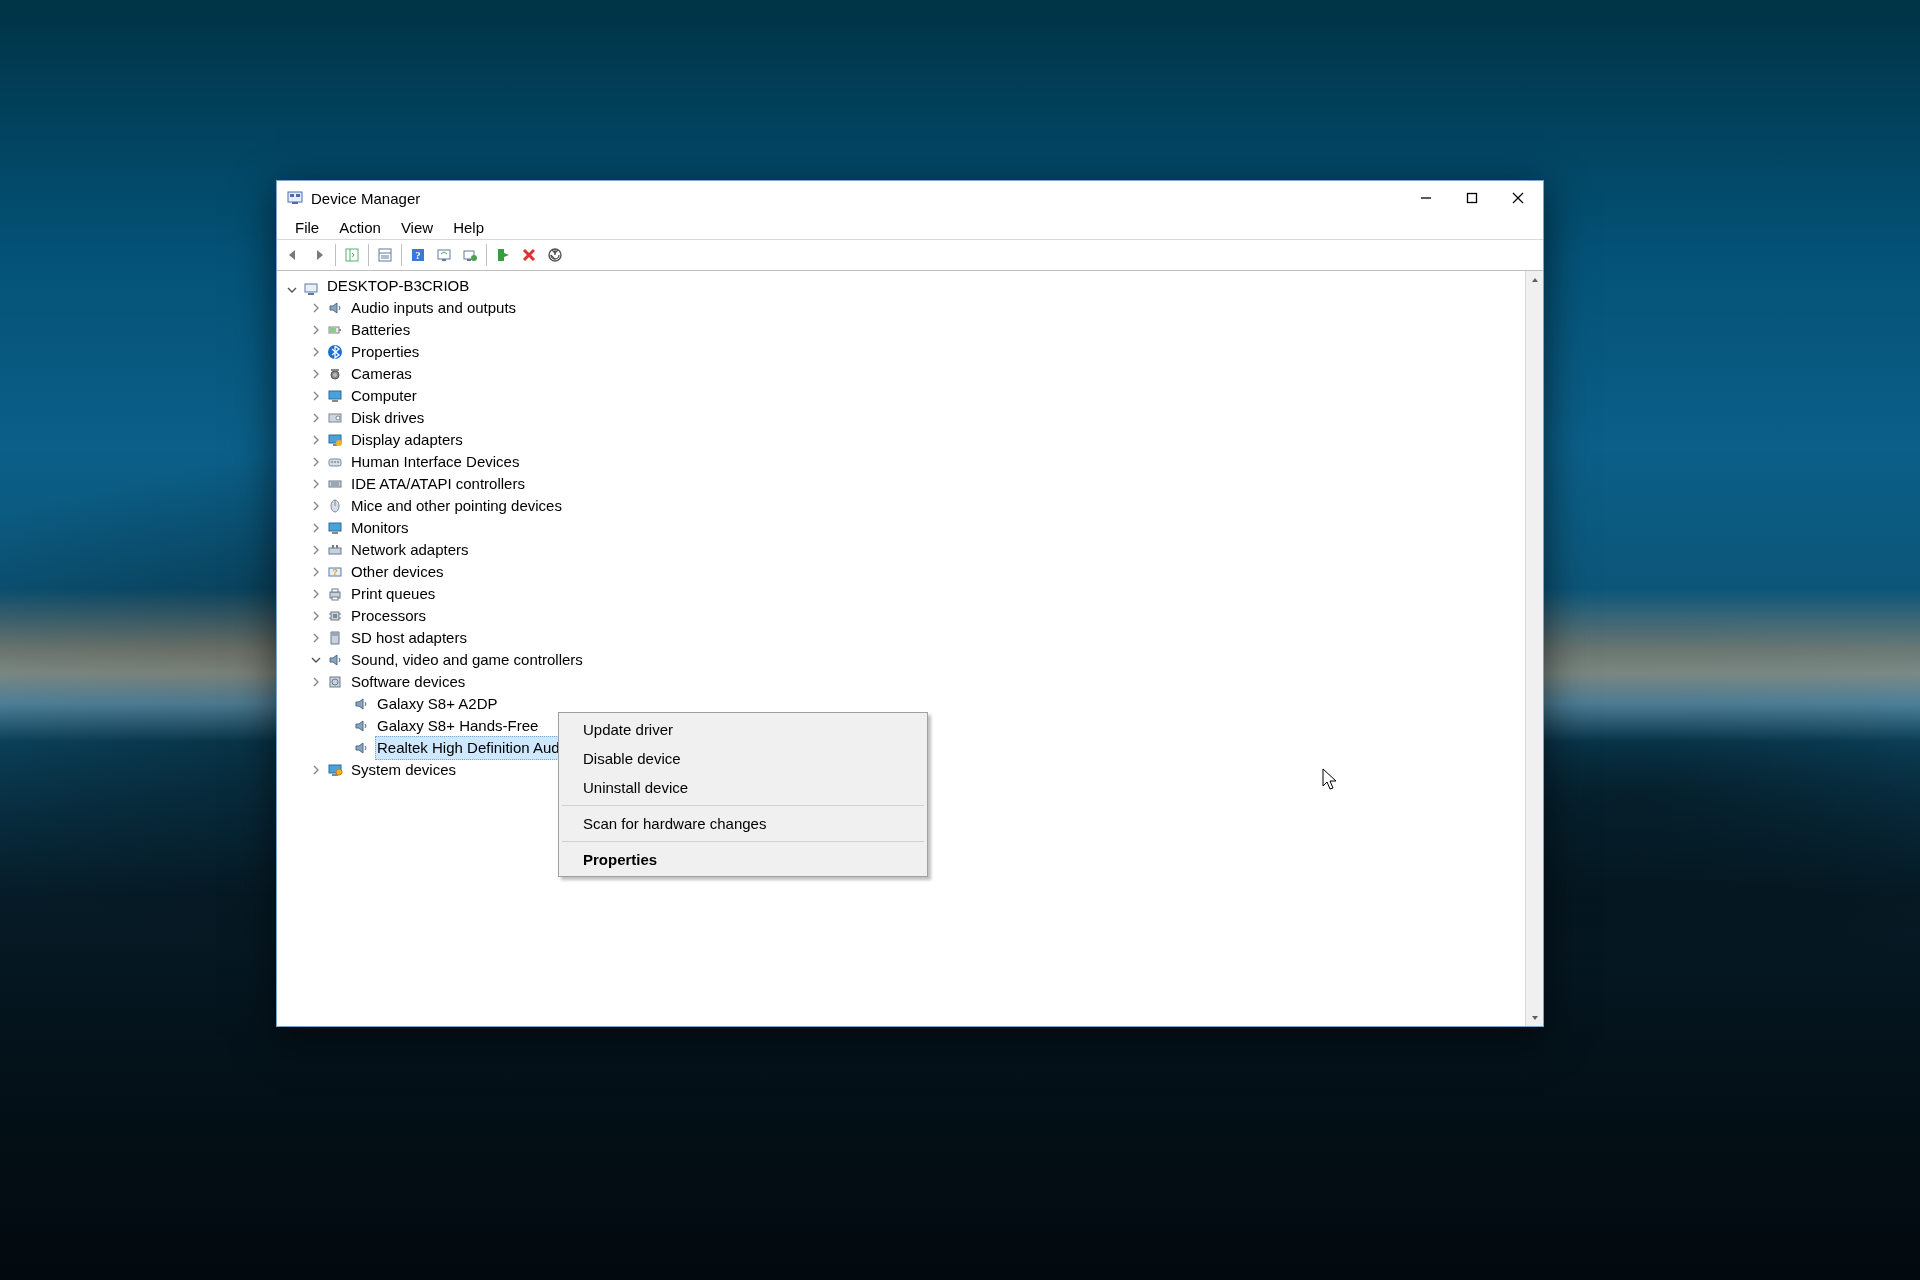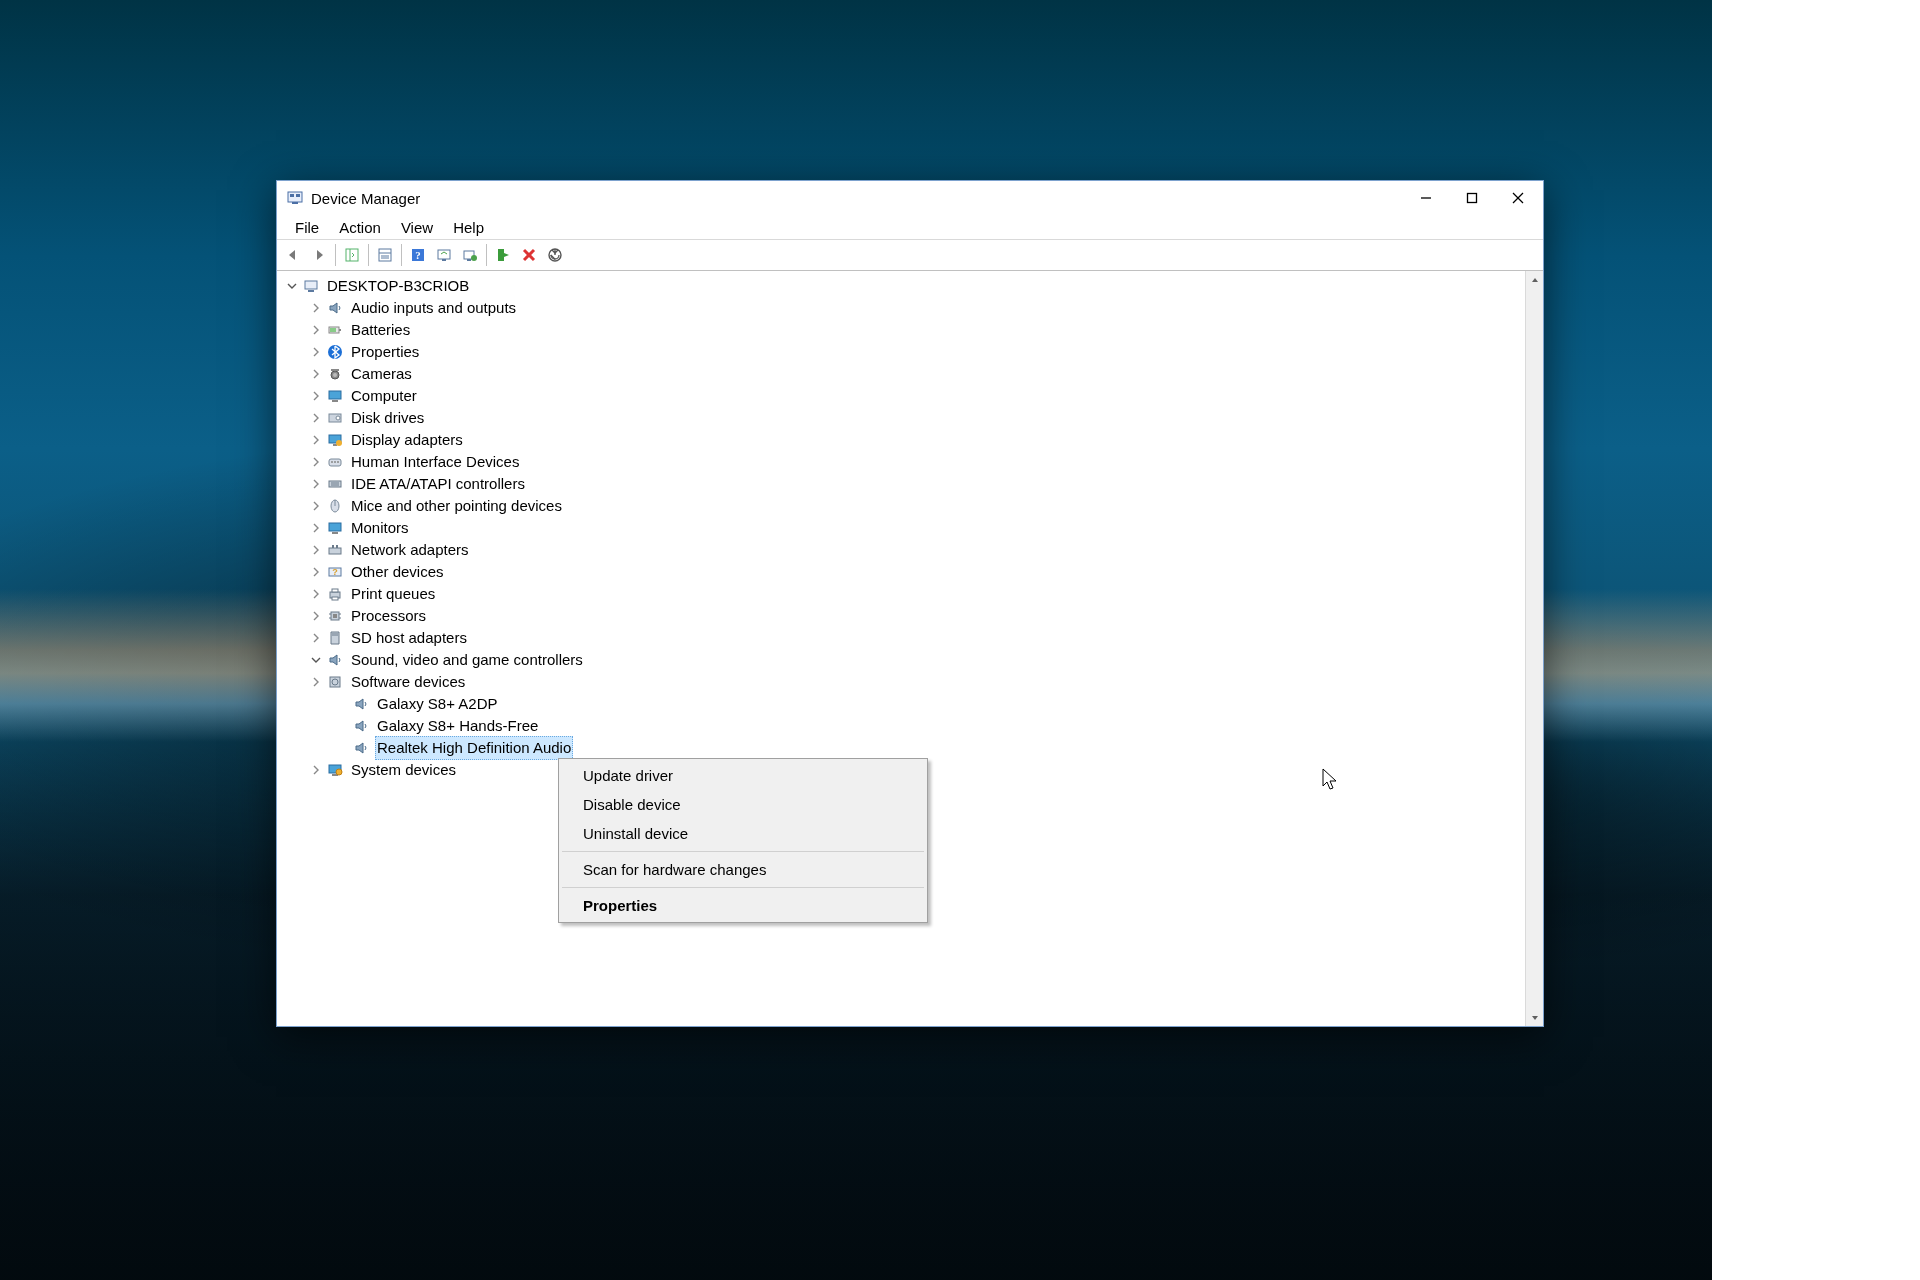--- a/index.html
+++ b/index.html
@@ -1,16 +1,16 @@
 <!DOCTYPE html>
 <html><head>
 <meta charset="utf-8">
 <style>
   html,body{margin:0;padding:0;width:1920px;height:1280px;overflow:hidden;font-family:"Segoe UI",Tahoma,sans-serif;font-size:12px;color:#000;}
-  .desktop{position:relative;width:1712px;height:1280px;background:linear-gradient(to bottom,#003345 0%,#045277 20%,#0b5f88 35%,#0d4e6c 55%,#062c3e 80%,#031a24 100%);}
+  .desktop{position:relative;width:1920px;height:1280px;background:linear-gradient(to bottom,#003345 0%,#045277 20%,#0b5f88 35%,#0d4e6c 55%,#062c3e 80%,#031a24 100%);}
   .desktop::before{content:"";position:absolute;inset:0;background:
     radial-gradient(ellipse 60% 30% at 30% 55%,rgba(0,0,0,.55),transparent 70%),
     radial-gradient(ellipse 40% 20% at 85% 62%,rgba(0,0,0,.45),transparent 70%),
     linear-gradient(to bottom,transparent 58%,rgba(5,15,22,.7) 70%,rgba(2,8,12,.9) 100%);
   }
   .sky-band{position:absolute;left:0;right:0;top:46%;height:12%;background:linear-gradient(to bottom,transparent,#caa27a 40%,#e8c9a3 55%,#8dbad2 75%,transparent);opacity:.5;}
   .window{position:absolute;left:276px;top:180px;width:1266px;height:845px;background:#fff;border:1px solid #7da2ce;box-shadow:0 10px 40px rgba(0,0,0,.6);display:flex;flex-direction:column;}
   .titlebar{height:34px;display:flex;align-items:center;padding:0 2px 0 10px;}
   .title-icon{width:16px;height:16px;margin-right:8px;display:inline-flex;align-items:center;justify-content:center;}
   .title-text{flex:0 0 auto;font-size:15px;}
@@ -21,21 +21,21 @@
   .menu-item{padding:2px 10px;font-size:15px;}
   .toolbar{height:30px;display:flex;align-items:center;padding:0 4px;border-bottom:1px solid #c0c0c0;gap:2px;}
   .tb-btn{width:22px;height:22px;display:flex;align-items:center;justify-content:center;border:1px solid transparent;border-radius:2px;}
   .tb-sep{width:1px;height:22px;background:#c0c0c0;margin:0 2px;}
   .client{flex:1;display:flex;overflow:hidden;position:relative;}
   .tree{flex:1;overflow:auto;padding:4px 0 4px 2px;}
   .scrollbar{width:17px;background:#f0f0f0;border-left:1px solid #dadada;position:relative;}
   .scroll-up,.scroll-down{position:absolute;left:0;right:0;height:17px;display:flex;align-items:center;justify-content:center;}
   .scroll-up{top:0;} .scroll-down{bottom:0;}
   .node{display:flex;align-items:center;height:22px;line-height:22px;font-size:15px;white-space:nowrap;padding-right:8px;}
-  .indent-0{padding-left:6px;} .indent-1{padding-left:30px;align-items:center;} .indent-2{padding-left:56px;}
+  .indent-0{padding-left:6px;align-items:flex-end;} .indent-1{padding-left:30px;align-items:center;} .indent-2{padding-left:56px;}
   .expander{width:14px;height:14px;margin-right:2px;display:inline-flex;align-items:center;justify-content:center;color:#888;}
   .node-icon{width:16px;height:16px;margin:0 6px 0 2px;display:inline-flex;align-items:center;justify-content:center;flex:0 0 16px;}
   .node-label{padding:0 2px;}
   .selected .node-label{background:#cde8ff;border:1px dotted #6aa9e0;padding:0 1px;}
   .context-menu{position:absolute;background:#f0f0f0;border:1px solid #a0a0a0;box-shadow:3px 3px 3px rgba(0,0,0,.25);padding:2px;font-size:15px;}
   .ctx-item{padding:6px 24px 6px 22px;white-space:nowrap;}
   .ctx-sep{height:1px;background:#d0d0d0;margin:3px 1px;}
   .ctx-item.bold{font-weight:600;}
   .cursor{position:absolute;width:18px;height:24px;pointer-events:none;}
   
@@ -497,21 +497,21 @@
           </div>
         <div class="scroll-down">
             <svg width="10" height="10" viewBox="0 0 10 10">
               <path d="M2 3 L5 7 L8 3 Z" fill="#606060"></path>
             </svg>
           </div>
       </div>
     </div>
   </div>
 
-  <div class="context-menu" id="ctx" style="left: 558px; top: 758px; width: 364px;">
+  <div class="context-menu" id="ctx" style="left: 558px; top: 712px; width: 364px;">
       <div class="ctx-item">Update driver</div>
       <div class="ctx-item">Disable device</div>
       <div class="ctx-item">Uninstall device</div>
       <div class="ctx-sep"></div>
       <div class="ctx-item">Scan for hardware changes</div>
       <div class="ctx-sep"></div>
       <div class="ctx-item bold">Properties</div>
     </div>
 
   <div class="cursor" id="cursor" style="left: 1322px; top: 768px;">

